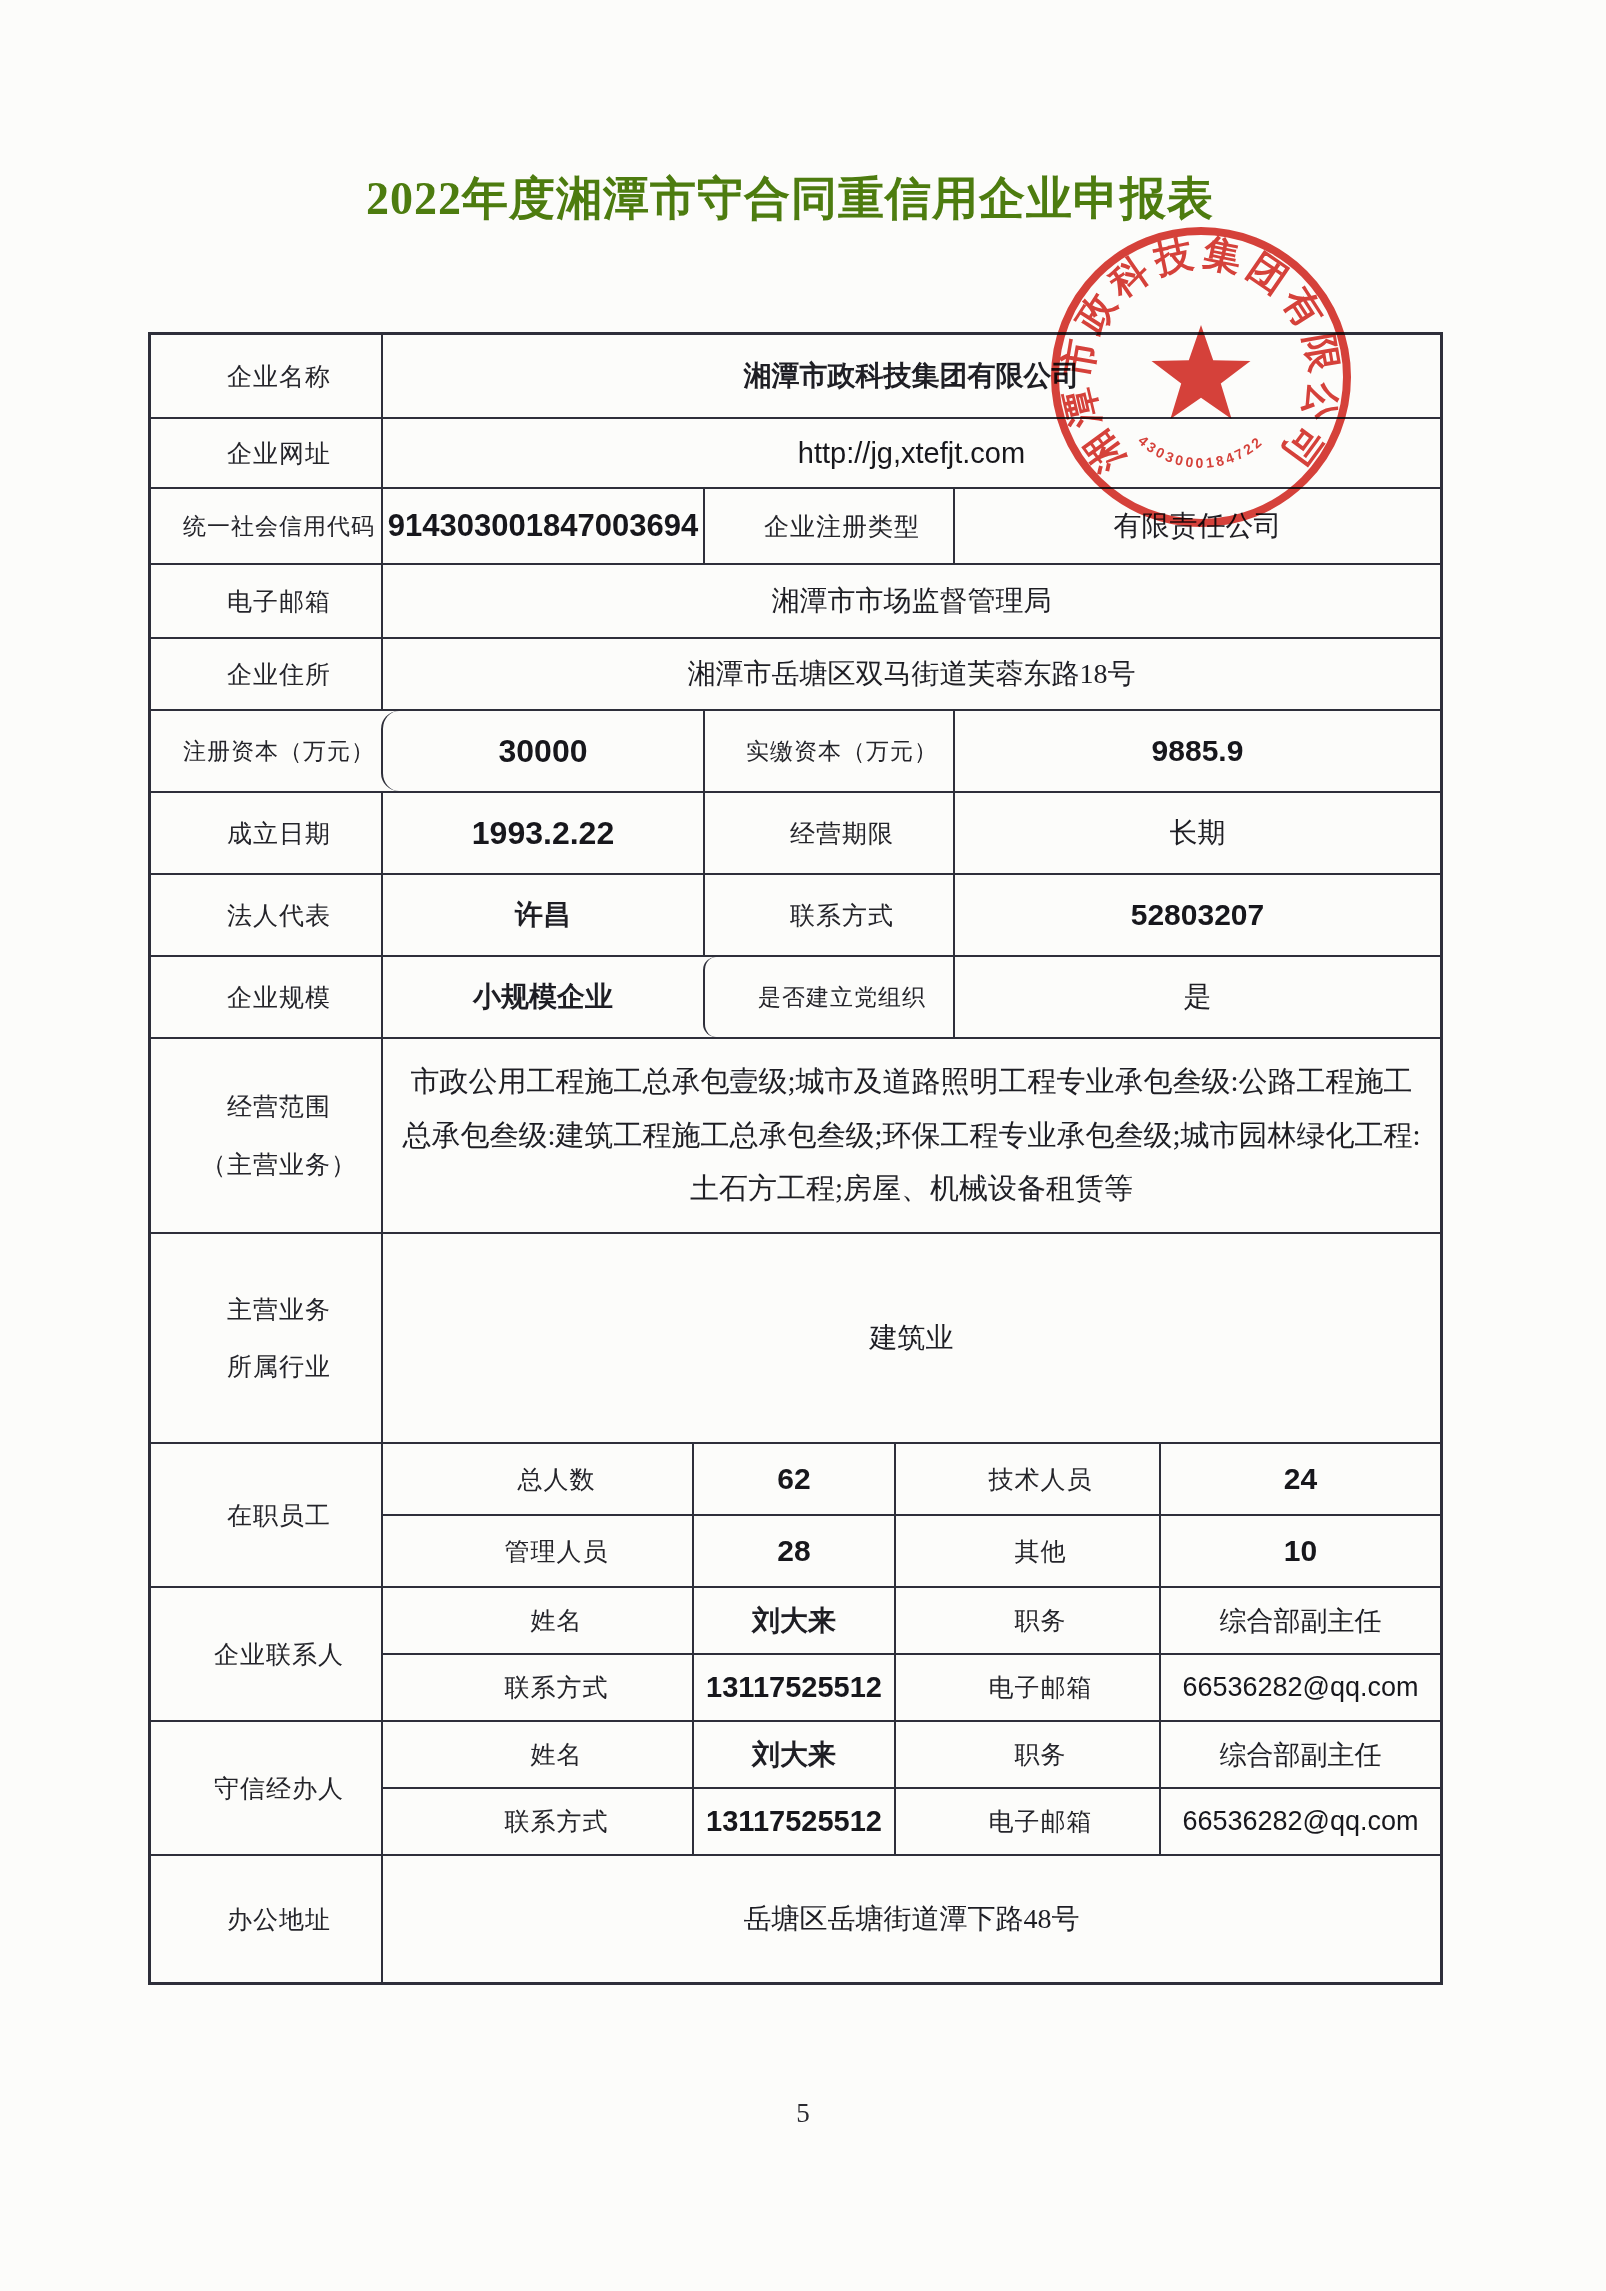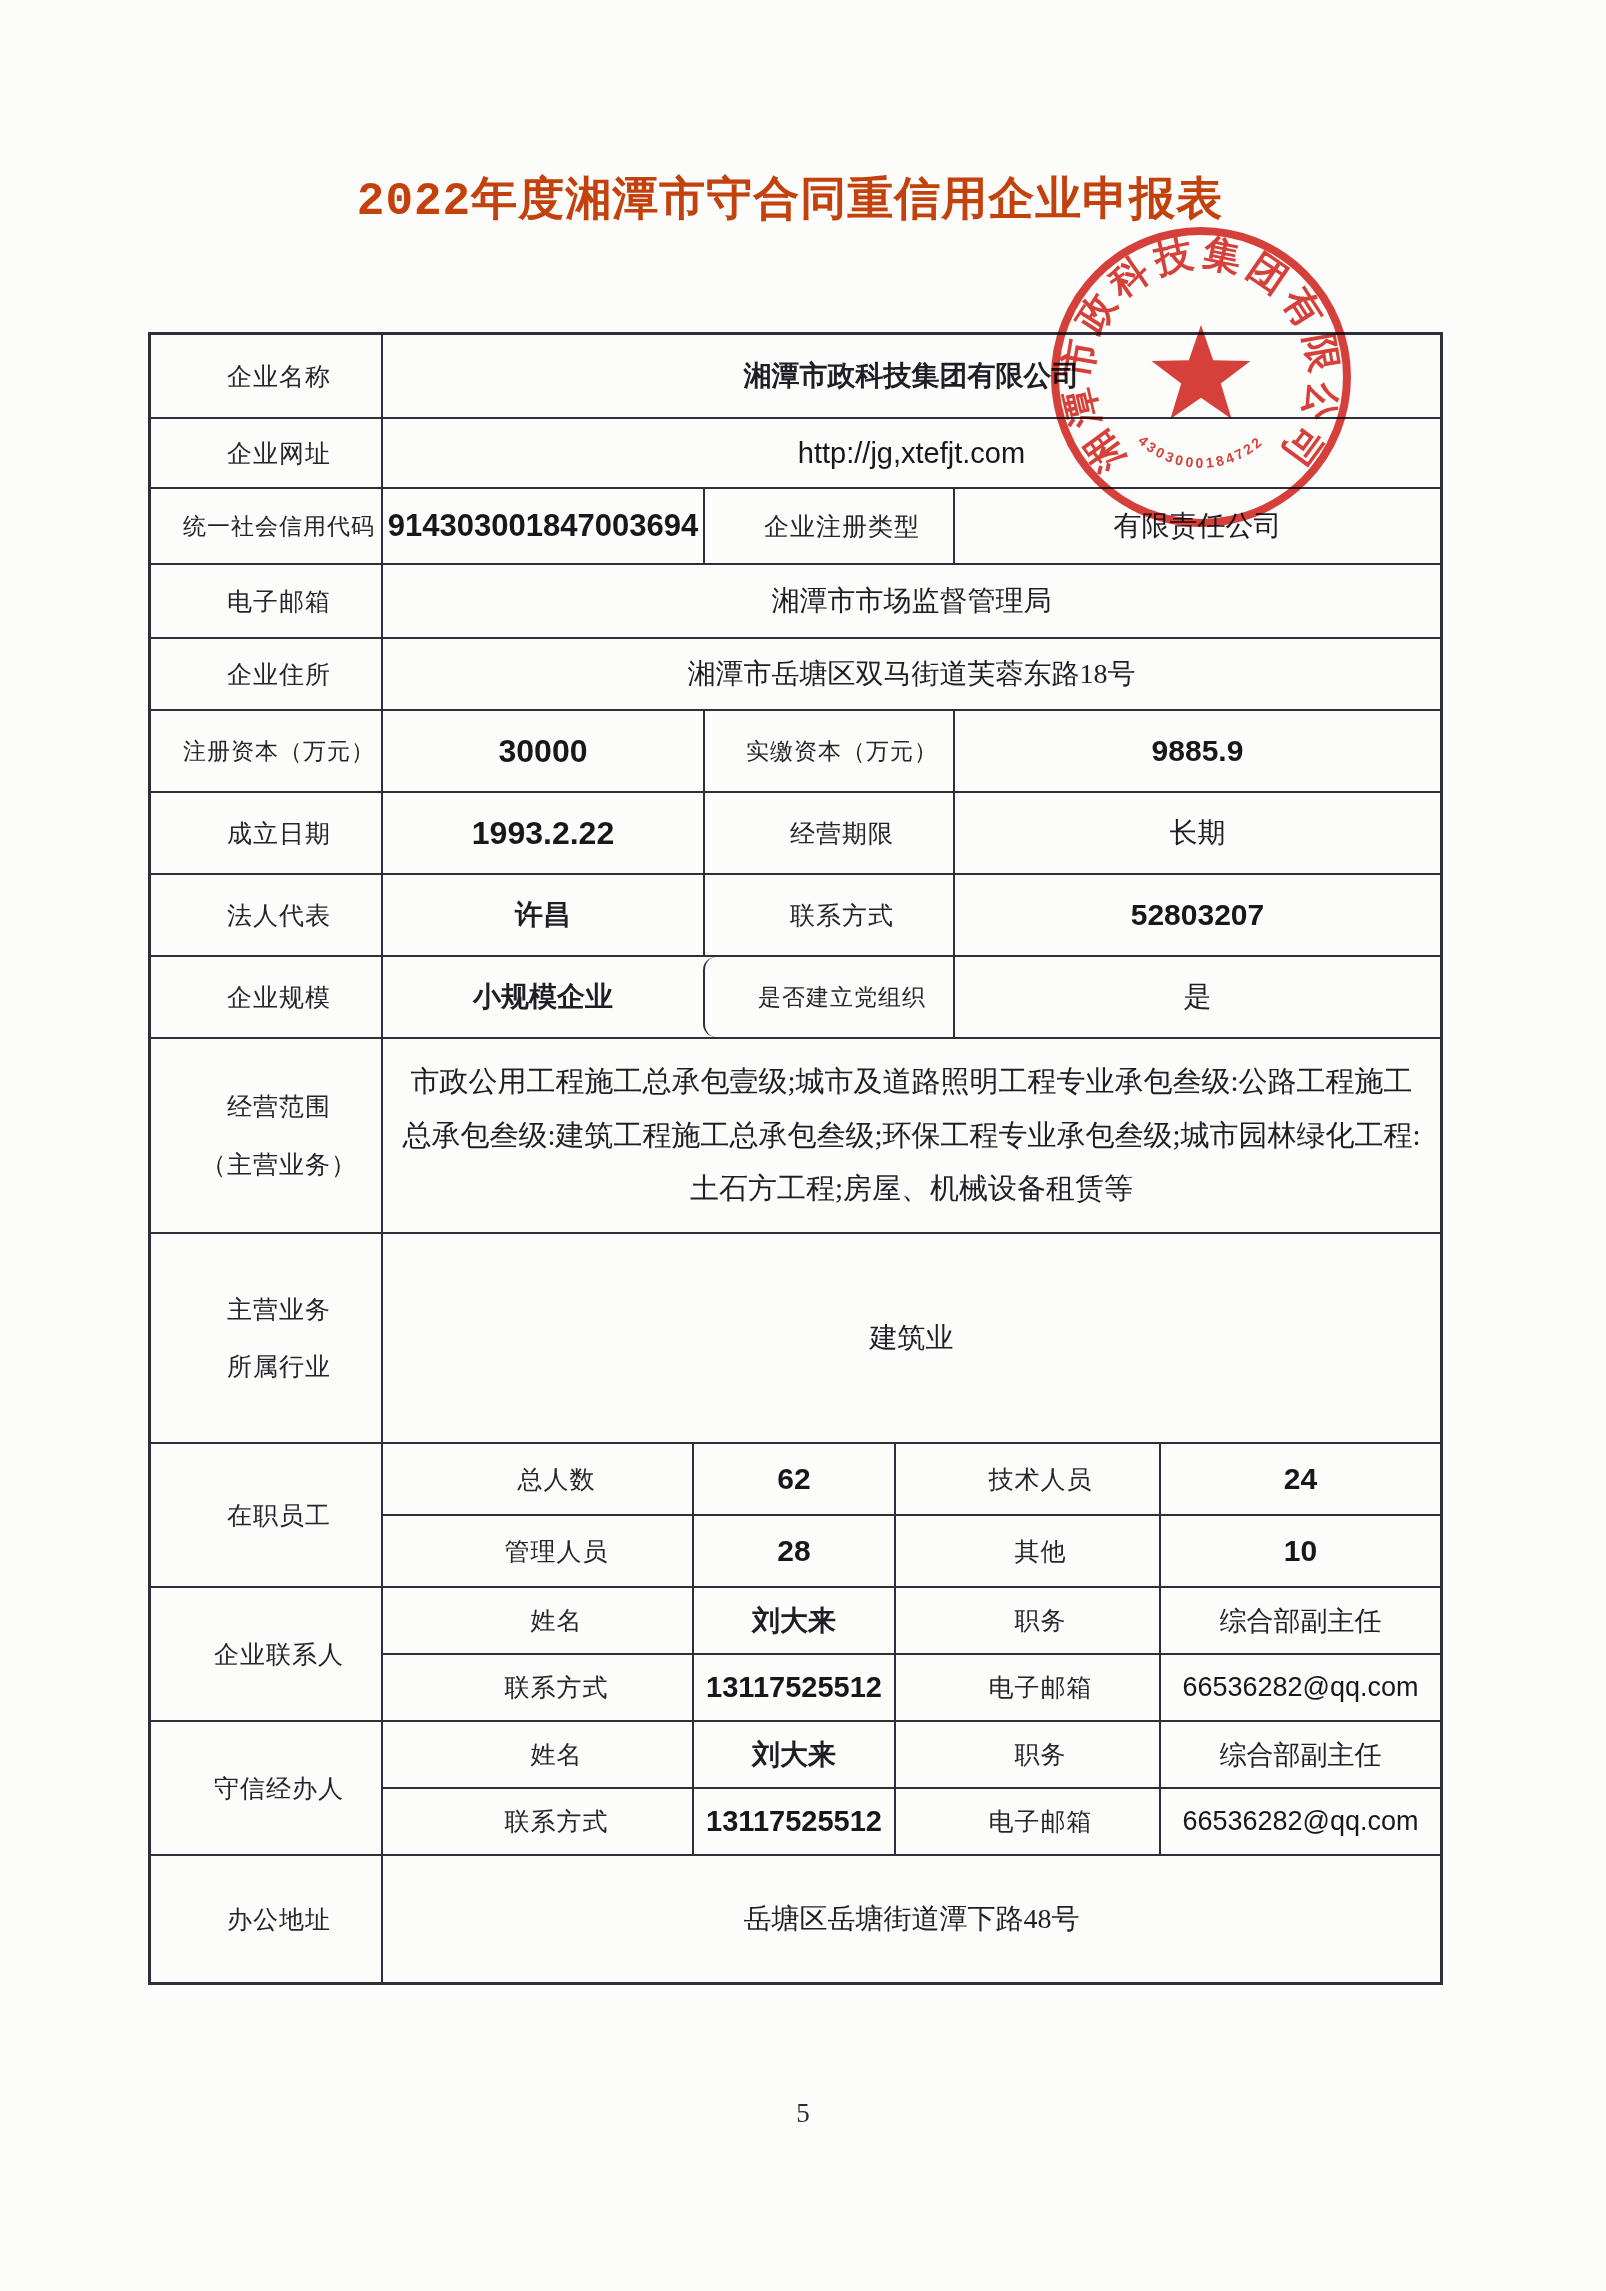--- a/index.html
+++ b/index.html
@@ -15,25 +15,25 @@
     margin:0 auto;
     background:#fcfcfa;
     overflow:hidden;
     font-family:"Liberation Serif","DejaVu Serif",serif;
     color:var(--ink);
   }
   .doc-title{
     position:absolute;
     left:0;top:168px;width:1580px;
     text-align:center;
-    font-family:Liberation Mono, monospace;
+    font-family:Liberation Serif, serif;
     font-weight:700;
     font-size:46px;
     letter-spacing:1px;
-    color:#c2410c;
+    color:#4d7c0f;
   }
   
   .form-table{
     position:absolute;
     left:148px;top:332px;
     width:1295px;
     border:3px solid var(--bc);
   }
   .t-row{display:flex;width:100%;}
   .t-row + .t-row{border-top:2px solid var(--bc);}
@@ -119,21 +119,21 @@
       <div class="cell w-full val-cn">湘潭市市场监督管理局</div>
     </div>
 
     <div class="t-row h72">
       <div class="cell w-label lbl">企业住所</div>
       <div class="cell w-full val-cn">湘潭市岳塘区双马街道芙蓉东路18号</div>
     </div>
 
     <div class="t-row h82">
       <div class="cell w-label lbl" style="font-size:23px;">注册资本（万元）</div>
-      <div class="cell w-a val-num" style="font-size:32px;">30000</div>
+      <div class="cell w-a val-num" style="font-size:32px;border-radius:18px;">30000</div>
       <div class="cell w-b lbl" style="font-size:23px;">实缴资本（万元）</div>
       <div class="cell w-c val-num">9885.9</div>
     </div>
 
     <div class="t-row h82">
       <div class="cell w-label lbl">成立日期</div>
       <div class="cell w-a val-num" style="font-size:32px;">1993.2.22</div>
       <div class="cell w-b lbl">经营期限</div>
       <div class="cell w-c val-cn">长期</div>
     </div>

